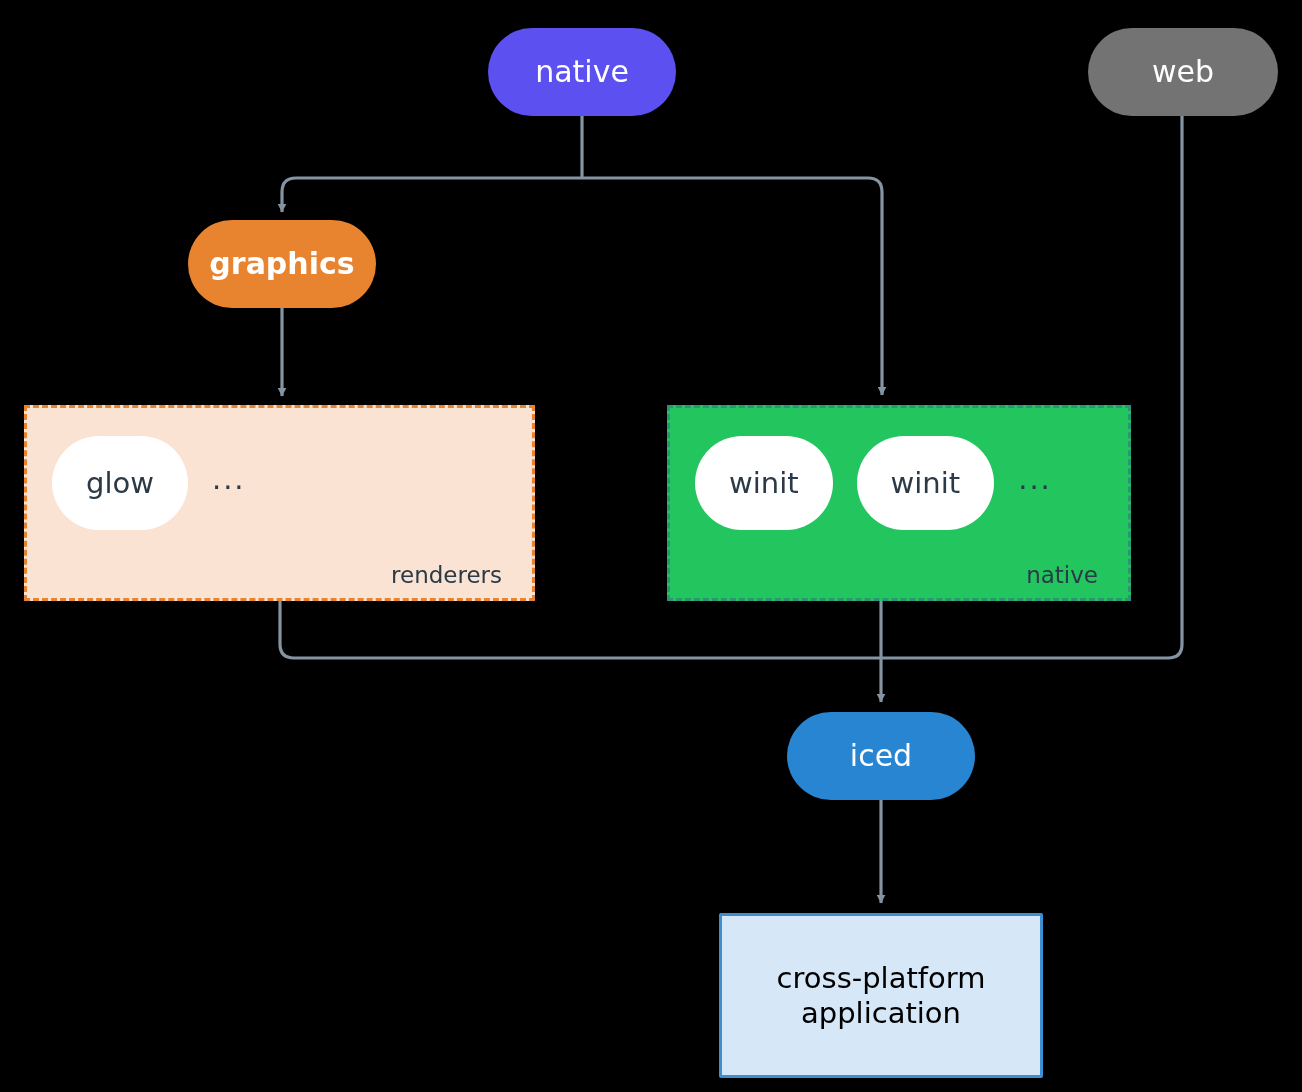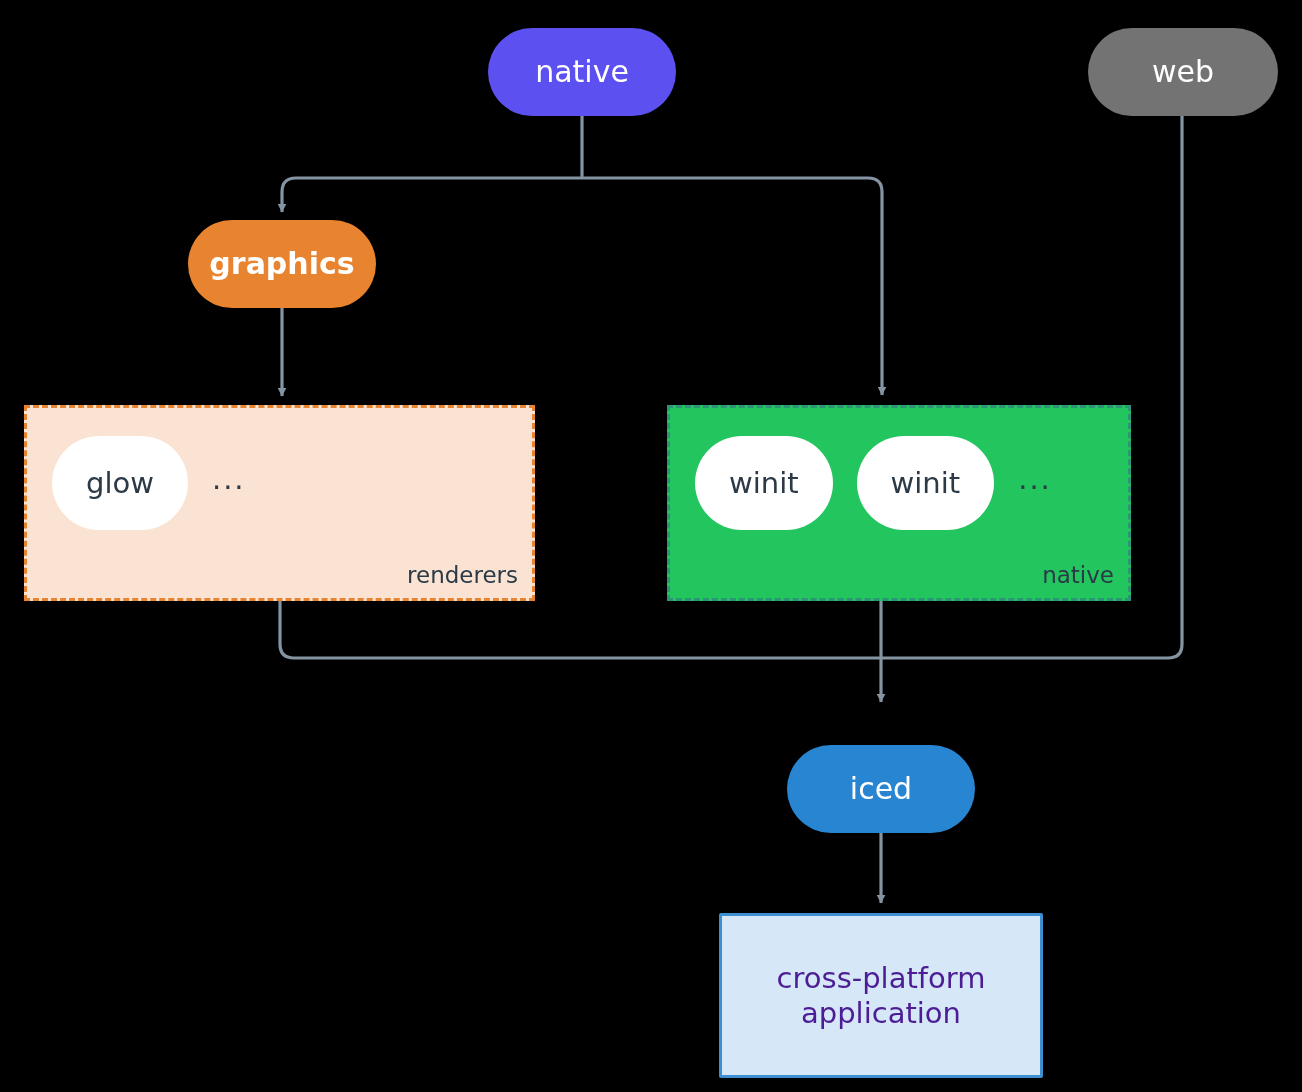--- a/index.html
+++ b/index.html
@@ -66,21 +66,20 @@
     font-size: 30px;
     font-weight: bold;
   }
   #node-iced {
     left: 787px;  top: 712px;
     width: 188px; height: 88px;
     background: #2785D1;
     border-radius: 999px;
     color: #ffffff;
     font-size: 30px;
-    margin-top: 33px;
   }
 
   
   .group-box {
     position: absolute;
     box-sizing: border-box;
     border-style: dashed;
     border-width: 3px;
   }
   #group-renderers {
@@ -91,21 +90,21 @@
   }
   #group-shells {
     left: 629px; top: 405px;
     width: 464px; height: 196px;
     background: #22c55e;
     border-color: #2E9478;
     margin-left: 38px;
   }
   .group-title {
     position: absolute;
-    right: 14px;
+    right: 30px;
     bottom: 10px;
     font-size: 23px;
     color: #2B3A46;
   }
   .group-items {
     position: absolute;
     left: 25px;
     top: 28px;
     display: flex;
     align-items: center;
@@ -131,21 +130,21 @@
     padding-bottom: 8px;
   }
 
   
   #node-application {
     left: 719px; top: 913px;
     width: 324px; height: 165px;
     background: #D6E7F8;
     border: 3px solid #3D8FD1;
     border-radius: 2px;
-    color: #4c1d95;
+    color: #000000;
     font-size: 29px;
   }
 </style>
 </head>
 <body>
 
 <div id="diagram-root">
 
   <svg id="edge-layer" viewBox="0 0 1302 1092" width="1302" height="1092">
     <defs>

